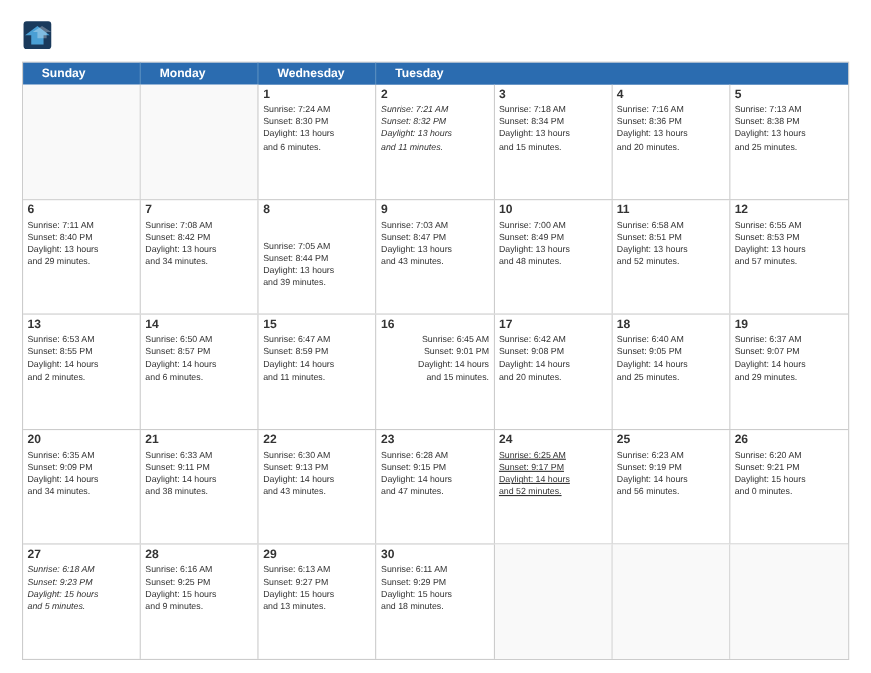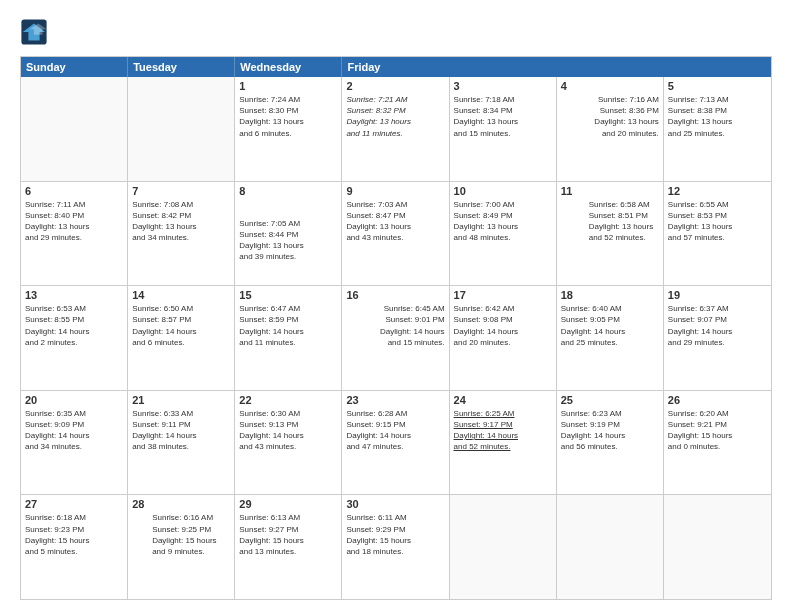--- a/index.html
+++ b/index.html
@@ -61,21 +61,21 @@
     }
     .cal-header-row {
       display: grid;
       grid-template-columns: repeat(7, 1fr);
       background: #2b6cb0;
     }
     .cal-header-cell {
       color: #fff;
       font-size: 11px;
       font-weight: bold;
-      padding: 4px 5px;
+      padding: 4px 17px;
       text-align: left;
       border-right: 1px solid #5a8fc0;
     }
     .cal-header-cell:last-child { border-right: none; }
     .cal-body {
       flex: 1;
       display: flex;
       flex-direction: column;
     }
     .cal-week {
@@ -125,23 +125,23 @@
     </div>
     <div class="title-block">
       <h1></h1>
       <h2></h2>
     </div>
   </div>
 
   <div class="calendar">
     <div class="cal-header-row">
     <div class="cal-header-cell">Sunday</div>
+        <div class="cal-header-cell">Monday</div>
+        <div class="cal-header-cell">Wednesday</div>
         <div class="cal-header-cell">Tuesday</div>
-        <div class="cal-header-cell">Wednesday</div>
-        <div class="cal-header-cell">Friday</div>
       </div>
     <div class="cal-body">
     <div class="cal-week">
           <div class="cal-cell empty"></div>
           <div class="cal-cell empty"></div>
           <div class="cal-cell">
             <div class="day-num">1</div>
             <div class="day-info" style="white-space: pre-line;">Sunrise: 7:24 AM
 Sunset: 8:30 PM
 Daylight: 13 hours
@@ -156,21 +156,21 @@
           </div>
           <div class="cal-cell">
             <div class="day-num">3</div>
             <div class="day-info" style="white-space: pre-line;">Sunrise: 7:18 AM
 Sunset: 8:34 PM
 Daylight: 13 hours
 and 15 minutes.</div>
           </div>
           <div class="cal-cell">
             <div class="day-num">4</div>
-            <div class="day-info" style="white-space: pre-line; text-align: right;">Sunrise: 7:16 AM
+            <div class="day-info" style="white-space: pre-line;">Sunrise: 7:16 AM
 Sunset: 8:36 PM
 Daylight: 13 hours
 and 20 minutes.</div>
           </div>
           <div class="cal-cell">
             <div class="day-num">5</div>
             <div class="day-info" style="white-space: pre-line;">Sunrise: 7:13 AM
 Sunset: 8:38 PM
 Daylight: 13 hours
 and 25 minutes.</div>
@@ -207,21 +207,21 @@
           </div>
           <div class="cal-cell">
             <div class="day-num">10</div>
             <div class="day-info" style="white-space: pre-line;">Sunrise: 7:00 AM
 Sunset: 8:49 PM
 Daylight: 13 hours
 and 48 minutes.</div>
           </div>
           <div class="cal-cell">
             <div class="day-num">11</div>
-            <div class="day-info" style="white-space: pre-line; margin-left: 28px;">Sunrise: 6:58 AM
+            <div class="day-info" style="white-space: pre-line;">Sunrise: 6:58 AM
 Sunset: 8:51 PM
 Daylight: 13 hours
 and 52 minutes.</div>
           </div>
           <div class="cal-cell">
             <div class="day-num">12</div>
             <div class="day-info" style="white-space: pre-line;">Sunrise: 6:55 AM
 Sunset: 8:53 PM
 Daylight: 13 hours
 and 57 minutes.</div>
@@ -325,28 +325,28 @@
             <div class="day-num">26</div>
             <div class="day-info" style="white-space: pre-line;">Sunrise: 6:20 AM
 Sunset: 9:21 PM
 Daylight: 15 hours
 and 0 minutes.</div>
           </div>
         </div>
         <div class="cal-week">
           <div class="cal-cell">
             <div class="day-num">27</div>
-            <div class="day-info" style="white-space: pre-line;">Sunrise: 6:18 AM
+            <div class="day-info" style="white-space: pre-line; font-style: italic;">Sunrise: 6:18 AM
 Sunset: 9:23 PM
 Daylight: 15 hours
 and 5 minutes.</div>
           </div>
           <div class="cal-cell">
             <div class="day-num">28</div>
-            <div class="day-info" style="white-space: pre-line; margin-left: 20px;">Sunrise: 6:16 AM
+            <div class="day-info" style="white-space: pre-line;">Sunrise: 6:16 AM
 Sunset: 9:25 PM
 Daylight: 15 hours
 and 9 minutes.</div>
           </div>
           <div class="cal-cell">
             <div class="day-num">29</div>
             <div class="day-info" style="white-space: pre-line;">Sunrise: 6:13 AM
 Sunset: 9:27 PM
 Daylight: 15 hours
 and 13 minutes.</div>

